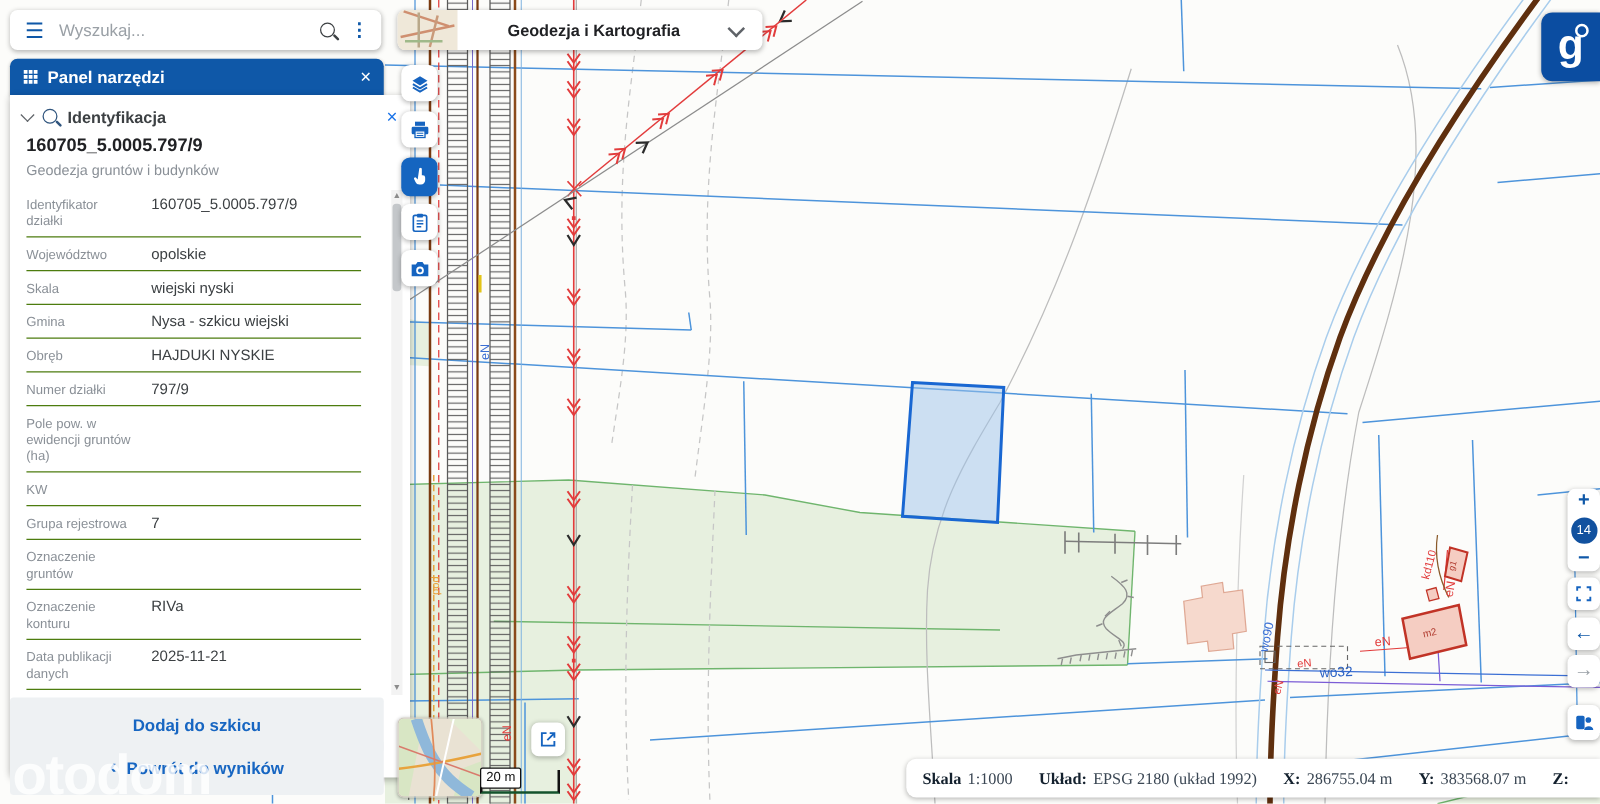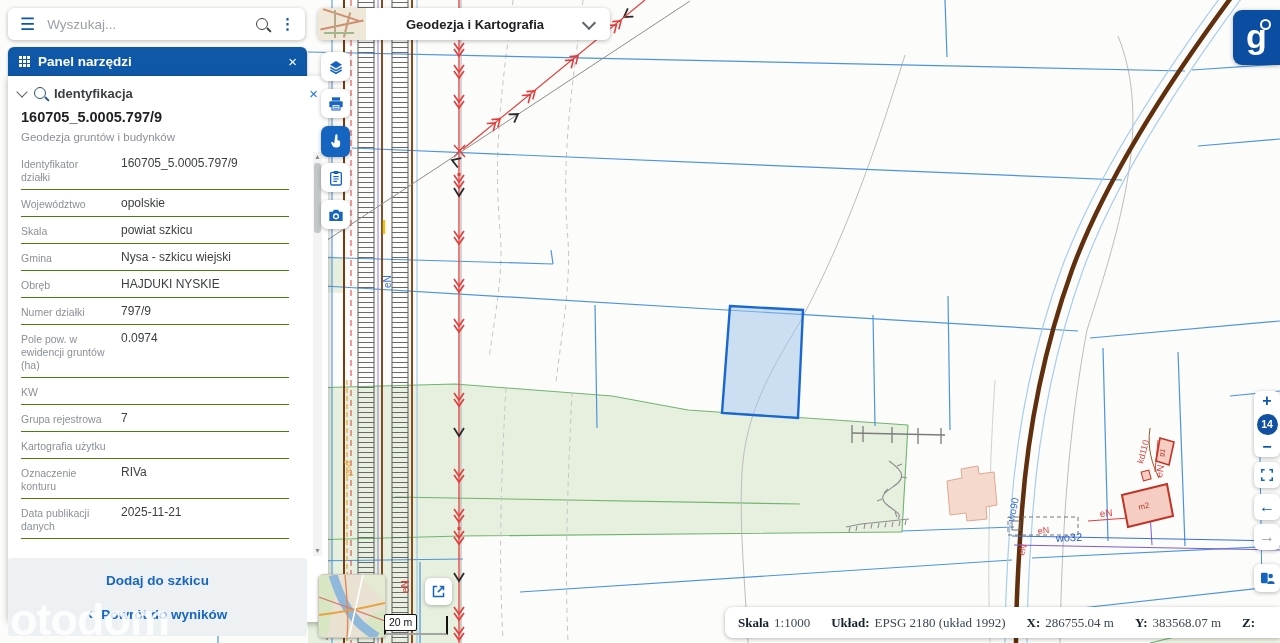--- a/index.html
+++ b/index.html
@@ -72,33 +72,33 @@
   #logo{left:1233px;top:10px;width:47px;height:55px;background:#0b4da1;border-radius:9px 0 0 9px;
     z-index:20;display:flex;align-items:center;justify-content:center;box-shadow:0 1px 4px rgba(0,0,0,.3);}
   #logo .g{color:#fff;font-size:34px;font-weight:bold;line-height:1;position:relative;top:-2px;}
   #logo .orb{position:absolute;right:9px;top:9px;width:7px;height:7px;border:2px solid #fff;border-radius:50%;}
   
   .rc{left:1254px;width:26px;z-index:20;}
   #zoomctl{top:391px;height:66px;display:flex;flex-direction:column;align-items:center;justify-content:space-between;
     padding:3px 0;box-sizing:border-box;}
   #zoomctl .pm{color:#0f58a8;font-size:16px;font-weight:bold;line-height:14px;cursor:pointer;}
   #zoom-level{width:21px;height:21px;border-radius:50%;background:#11519f;color:#fff;font-size:10.5px;
-    font-weight:bold;display:flex;align-items:center;justify-content:center;}
+    font-weight:normal;display:flex;align-items:center;justify-content:center;}
   #fullscreen{top:462px;height:26px;display:flex;align-items:center;justify-content:center;cursor:pointer;}
   #nav-back{top:494px;height:26px;display:flex;align-items:center;justify-content:center;
     color:#0f58a8;font-size:16px;font-weight:bold;cursor:pointer;}
   #nav-fwd{top:524px;height:26px;display:flex;align-items:center;justify-content:center;
     color:#9aa0a6;font-size:16px;font-weight:bold;cursor:pointer;}
   #person-btn{top:564px;height:28px;display:flex;align-items:center;justify-content:center;cursor:pointer;}
   
   #minimap{left:318px;top:574px;width:66px;height:62px;border-radius:5px;overflow:hidden;z-index:20;
     border:1px solid #cfcabe;box-shadow:0 1px 3px rgba(0,0,0,.3);}
   #expand-btn{left:425px;top:578px;width:27px;height:27px;z-index:20;display:flex;align-items:center;justify-content:center;cursor:pointer;}
   #scalebar{left:384px;top:616px;width:60px;height:17px;z-index:20;
-    border-left:2px solid #111;border-right:2px solid #111;border-bottom:2px solid #a3a3a3;}
+    border-left:2px solid #111;border-right:2px solid #111;border-bottom:2px solid #14532d;}
   #scalebar .chip{position:absolute;left:-2px;top:-2px;height:15px;background:#fff;border:1.5px solid #111;
     border-radius:2px;font-size:10.5px;color:#111;padding:0 4px;line-height:15px;}
   
   #statusbar{left:725px;top:607px;width:555px;height:31px;border-radius:8px 0 0 8px;z-index:20;
     display:flex;align-items:center;font-size:13px;color:#3b4754;padding-left:13px;box-sizing:border-box;}
   #statusbar b{color:#14212e;margin-right:5px;}
   #statusbar .seg{margin-right:21px;white-space:nowrap;font-family:Liberation Serif, serif;}
   
   #watermark{left:10px;top:594px;z-index:30;font-size:45px;font-weight:bold;letter-spacing:-1px;
     color:rgba(255,255,255,.82);pointer-events:none;}
@@ -306,48 +306,47 @@
     <div class="frow">
         <div class="flabel">Identyfikator działki</div>
         <div class="fvalue">160705_5.0005.797/9</div>
       </div>
     <div class="frow">
         <div class="flabel">Województwo</div>
         <div class="fvalue">opolskie</div>
       </div>
     <div class="frow">
         <div class="flabel">Skala</div>
-        <div class="fvalue">powiat szkicu</div>
+        <div class="fvalue">wiejski nyski</div>
       </div>
     <div class="frow">
         <div class="flabel">Gmina</div>
         <div class="fvalue">Nysa - szkicu wiejski</div>
       </div>
     <div class="frow">
         <div class="flabel">Obręb</div>
         <div class="fvalue">HAJDUKI NYSKIE</div>
       </div>
     <div class="frow">
         <div class="flabel">Numer działki</div>
         <div class="fvalue">797/9</div>
       </div>
     <div class="frow">
         <div class="flabel">Pole pow. w ewidencji gruntów (ha)</div>
-        <div class="fvalue">0.0974</div>
       </div>
     <div class="frow">
         <div class="flabel">KW</div>
         <div class="fvalue"></div>
       </div>
     <div class="frow">
         <div class="flabel">Grupa rejestrowa</div>
         <div class="fvalue">7</div>
       </div>
     <div class="frow">
-        <div class="flabel">Kartografia użytku</div>
+        <div class="flabel">Oznaczenie gruntów</div>
         <div class="fvalue"></div>
       </div>
     <div class="frow">
         <div class="flabel">Oznaczenie konturu</div>
         <div class="fvalue">RIVa</div>
       </div>
     <div class="frow">
         <div class="flabel">Data publikacji danych</div>
         <div class="fvalue">2025-11-21</div>
       </div>

